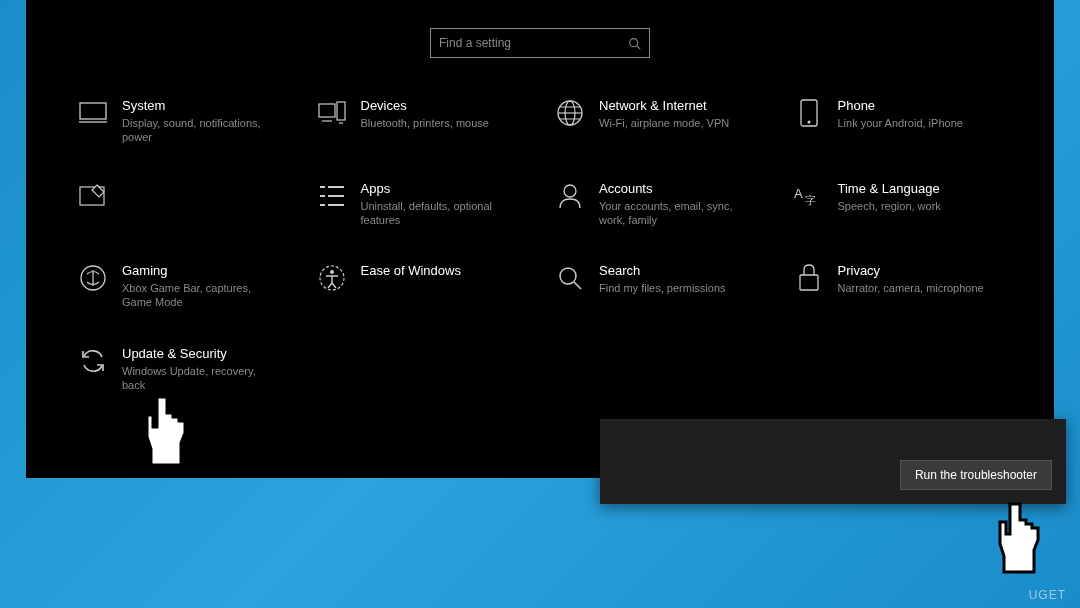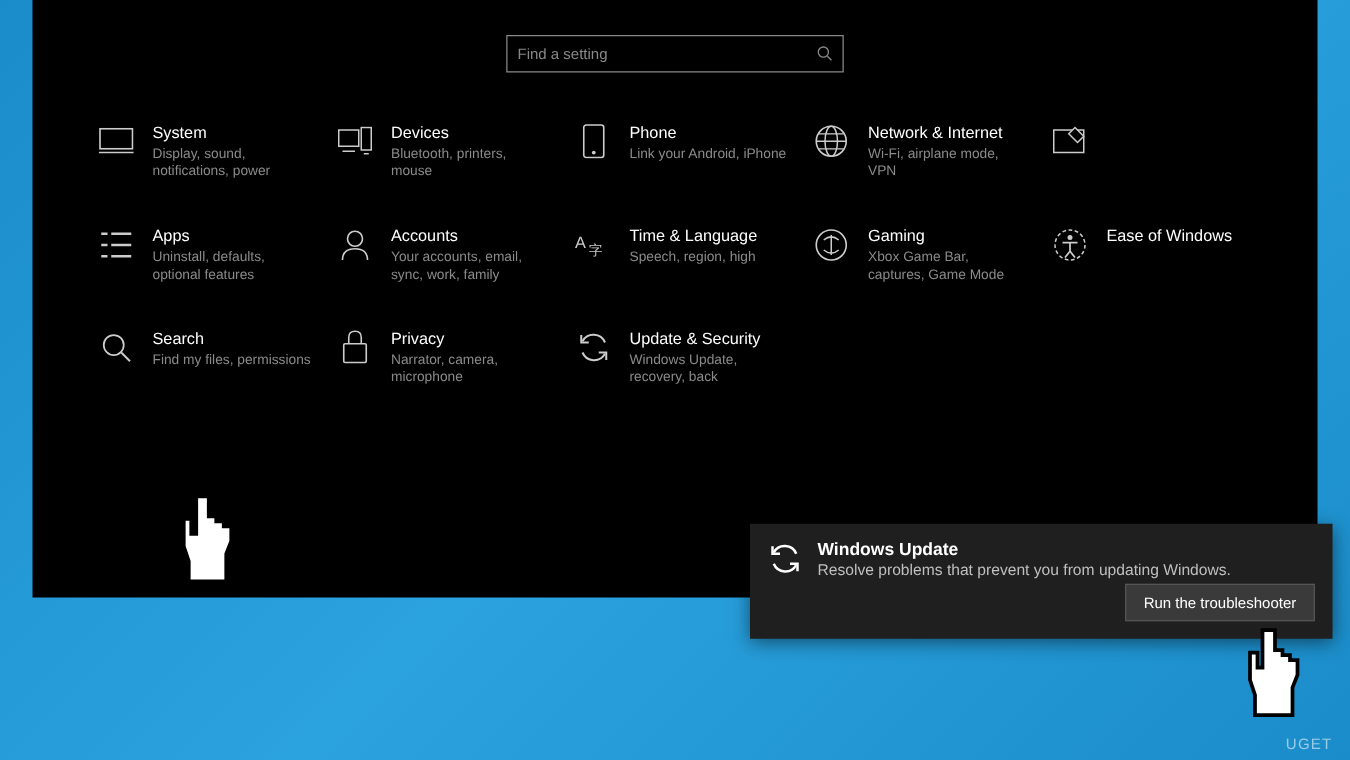--- a/index.html
+++ b/index.html
@@ -20,21 +20,21 @@
   background: #000;
   color: #fff;
   padding: 28px 42px 20px 42px;
 }
 .search-container {
   display: flex;
   justify-content: center;
   margin-bottom: 40px;
 }
 .search-box {
-  width: 270px;
+  width: 220px;
   height: 30px;
   border: 1px solid #888;
   background: #000;
   display: flex;
   align-items: center;
   padding: 0 8px;
   position: relative;
 }
 .search-box input {
   background: transparent;
@@ -46,21 +46,21 @@
 }
 .search-box input::placeholder { color: #888; }
 .search-icon {
   position: absolute;
   right: 8px;
   top: 7px;
   color: #777;
 }
 .grid {
   display: grid;
-  grid-template-columns: repeat(5, 1fr);
+  grid-template-columns: repeat(4, 1fr);
   column-gap: 10px;
   row-gap: 36px;
 }
 .category {
   display: flex;
   align-items: flex-start;
   gap: 14px;
   cursor: pointer;
   padding-left: 10px;
 }
@@ -112,21 +112,21 @@
   font-weight: 600;
   margin-bottom: 2px;
 }
 .ts-desc {
   font-size: 12.5px;
   color: #bfbfbf;
 }
 .ts-btn-row {
   display: flex;
   justify-content: flex-end;
-  margin-top: 4px;
+  margin-top: 29px;
 }
 .ts-btn {
   background: #3a3a3a;
   border: 1px solid #555;
   color: #fff;
   font-size: 12px;
   padding: 7px 14px;
   cursor: pointer;
 }
 .cursor {
@@ -186,44 +186,44 @@
           </svg>
       </span>
       <div class="cat-text">
         <div class="cat-title">Devices</div>
         <div class="cat-desc">Bluetooth, printers, mouse</div>
       </div>
     </div>
 
     <div class="category">
       <span class="cat-icon">
-        <svg width="18" height="28" viewBox="0 0 18 28">
-            <rect x="1" y="1" width="16" height="26" rx="2" stroke="#ccc" stroke-width="1.3" fill="none"></rect>
-            <circle cx="9" cy="23" r="1.5" fill="#ccc"></circle>
-          </svg>
-      </span>
-      <div class="cat-text">
-        <div class="cat-title">Phone</div>
-        <div class="cat-desc">Link your Android, iPhone</div>
-      </div>
-    </div>
-
-    <div class="category">
-      <span class="cat-icon">
         <svg width="28" height="28" viewBox="0 0 28 28">
             <circle cx="14" cy="14" r="12" stroke="#ccc" stroke-width="1.3" fill="none"></circle>
             <ellipse cx="14" cy="14" rx="5" ry="12" stroke="#ccc" stroke-width="1.2" fill="none"></ellipse>
             <line x1="2" y1="14" x2="26" y2="14" stroke="#ccc" stroke-width="1.2"></line>
             <line x1="4" y1="8" x2="24" y2="8" stroke="#ccc" stroke-width="1"></line>
             <line x1="4" y1="20" x2="24" y2="20" stroke="#ccc" stroke-width="1"></line>
           </svg>
       </span>
       <div class="cat-text">
         <div class="cat-title">Network &amp; Internet</div>
         <div class="cat-desc">Wi-Fi, airplane mode, VPN</div>
+      </div>
+    </div>
+
+    <div class="category">
+      <span class="cat-icon">
+        <svg width="18" height="28" viewBox="0 0 18 28">
+            <rect x="1" y="1" width="16" height="26" rx="2" stroke="#ccc" stroke-width="1.3" fill="none"></rect>
+            <circle cx="9" cy="23" r="1.5" fill="#ccc"></circle>
+          </svg>
+      </span>
+      <div class="cat-text">
+        <div class="cat-title">Phone</div>
+        <div class="cat-desc">Link your Android, iPhone</div>
       </div>
     </div>
 
     <div class="category">
       <span class="cat-icon">
         <svg width="28" height="24" viewBox="0 0 28 24">
             <rect x="1" y="3" width="24" height="18" stroke="#ccc" stroke-width="1.2" fill="none"></rect>
             <path d="M18 1 L25 8 L20 13 L13 6 Z" stroke="#ccc" stroke-width="1.2" fill="#000"></path>
           </svg>
       </span>
@@ -261,21 +261,21 @@
 
     <div class="category">
       <span class="cat-icon">
         <svg width="30" height="24" viewBox="0 0 30 24">
             <text x="0" y="14" font-size="13" fill="#ccc">A</text>
             <text x="11" y="20" font-size="11" fill="#ccc">字</text>
           </svg>
       </span>
       <div class="cat-text">
         <div class="cat-title">Time &amp; Language</div>
-        <div class="cat-desc">Speech, region, high</div>
+        <div class="cat-desc">Speech, region, work</div>
       </div>
     </div>
 
     <div class="category">
       <span class="cat-icon">
         <svg width="28" height="28" viewBox="0 0 28 28">
             <circle cx="14" cy="14" r="12" stroke="#ccc" stroke-width="1.3" fill="none"></circle>
             <path d="M8 10 Q14 5 20 10 M8 18 Q14 23 20 18 M14 6 L14 22" stroke="#ccc" stroke-width="1.2" fill="none"></path>
           </svg>
       </span>
@@ -335,33 +335,20 @@
       <div class="cat-text">
         <div class="cat-title">Update &amp; Security</div>
         <div class="cat-desc">Windows Update, recovery, back</div>
       </div>
     </div>
 
   </div>
 </div>
 
 <div class="troubleshoot-panel">
-  <div class="ts-row">
-    <span class="ts-icon">
-      <svg width="28" height="28" viewBox="0 0 28 28">
-          <path d="M23 10 A10 10 0 0 0 5 9 M5 18 A10 10 0 0 0 23 19" stroke="#fff" stroke-width="2" fill="none"></path>
-          <path d="M4 4 L4 10 L10 10" stroke="#fff" stroke-width="2" fill="none"></path>
-          <path d="M24 24 L24 18 L18 18" stroke="#fff" stroke-width="2" fill="none"></path>
-        </svg>
-    </span>
-    <div>
-      <div class="ts-title">Windows Update</div>
-      <div class="ts-desc">Resolve problems that prevent you from updating Windows.</div>
-    </div>
-  </div>
   <div class="ts-btn-row">
     <button class="ts-btn">Run the troubleshooter</button>
   </div>
 </div>
 
 <div class="cursor" style="left:135px;top:393px;">
   <svg width="60" height="78" viewBox="0 0 60 78">
     <path d="M22 4 L22 34 L18 34 L18 22 L12 22 L12 44 L16 56 L16 72 L46 72 L46 50 L50 40 L50 28 L44 28 L44 24 L38 24 L38 20 L32 20 L32 4 Z" fill="#fff" stroke="#000" stroke-width="3"></path>
   </svg>
 </div>

